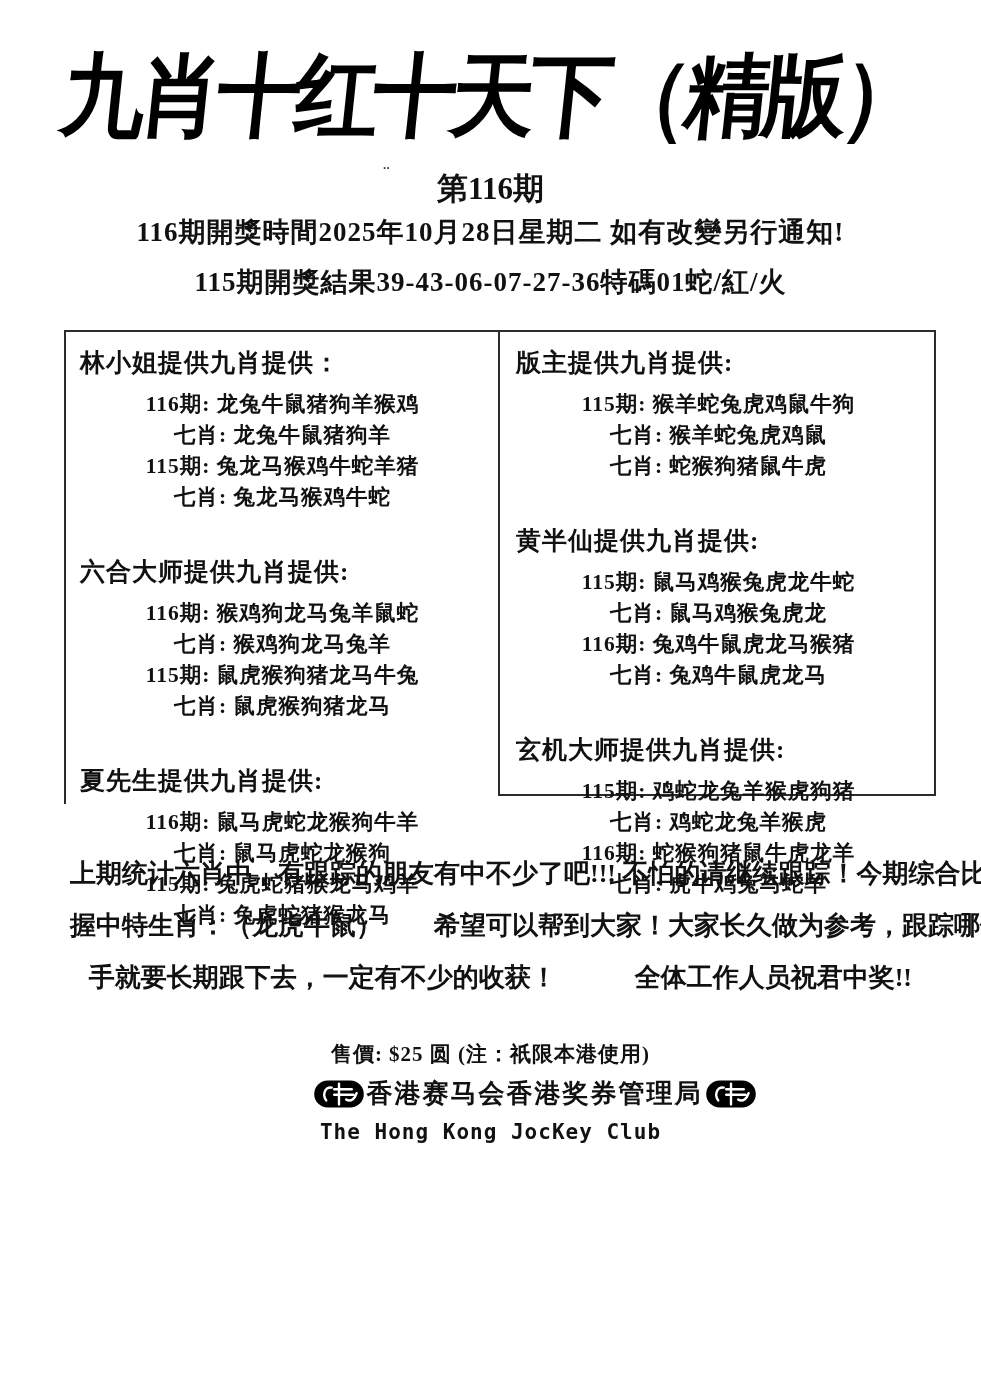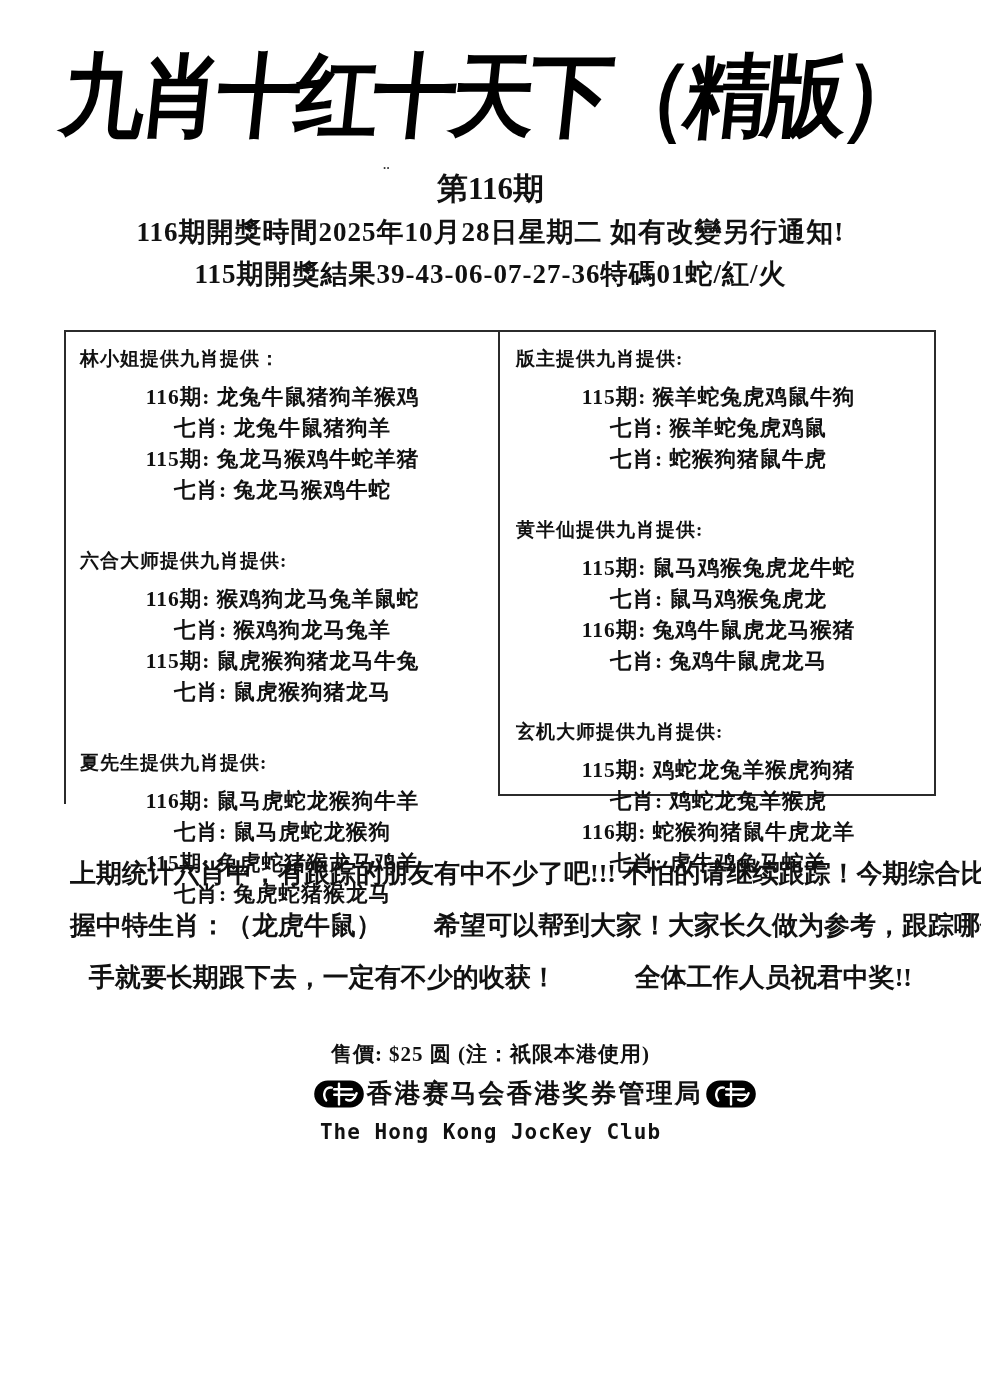--- a/index.html
+++ b/index.html
@@ -9,37 +9,37 @@
   
   .title{position:absolute;top:40px;left:0;width:100%;text-align:center;
          font-family:"DejaVu Sans","Liberation Sans",sans-serif;
          font-size:84px;font-weight:900;letter-spacing:-6px;color:#000;
          transform:skewX(-6deg) scaleY(1.08);white-space:nowrap;}
   .issue-row{position:absolute;top:168px;left:0;width:100%;text-align:center;
              font-size:31px;font-weight:600;}
   .issue-marks{position:absolute;top:162px;left:383px;font-size:20px;color:#333;}
   .notice{position:absolute;top:214px;left:0;width:100%;text-align:center;
           font-size:27px;font-weight:700;letter-spacing:1px;}
-  .result{position:absolute;top:256px;left:0;width:100%;text-align:center;
+  .result{position:absolute;top:264px;left:0;width:100%;text-align:center;
           font-size:27px;font-weight:700;letter-spacing:1px;}
 
   
   .box{position:absolute;top:330px;left:64px;width:872px;height:492px;}
   .bline{position:absolute;background:#2b2b2b;}
   .b-top{left:0;top:0;width:872px;height:2px;}
   .b-left{left:0;top:0;width:2px;height:474px;}
   .b-right{right:0;top:0;width:2px;height:466px;}
   .b-center{left:434px;top:0;width:2px;height:466px;}
   .b-bottom-right{left:436px;top:464px;width:436px;height:2px;}
 
   .col{position:absolute;top:10px;width:405px;}
   .col-left{left:16px;}
   .col-right{left:452px;}
   .section{margin-bottom:20px;}
-  .panel-header{font-size:19px;font-weight:600;letter-spacing:1px;margin:6px 0 10px 0;}
+  .panel-header{font-size:25px;font-weight:600;letter-spacing:1px;margin:6px 0 10px 0;}
   .panel-header.centered{}
   .forecast-line{font-size:21.5px;font-weight:700;line-height:31px;letter-spacing:1px;white-space:nowrap;text-align:center;}
   .sec-gap-lg{margin-top:42px;}
 
   
   .paragraph{position:absolute;top:848px;left:70px;width:842px;
              font-size:26px;font-weight:600;line-height:52px;}
   .para-line{white-space:nowrap;}
   .para-line.center{text-align:right;}
 

